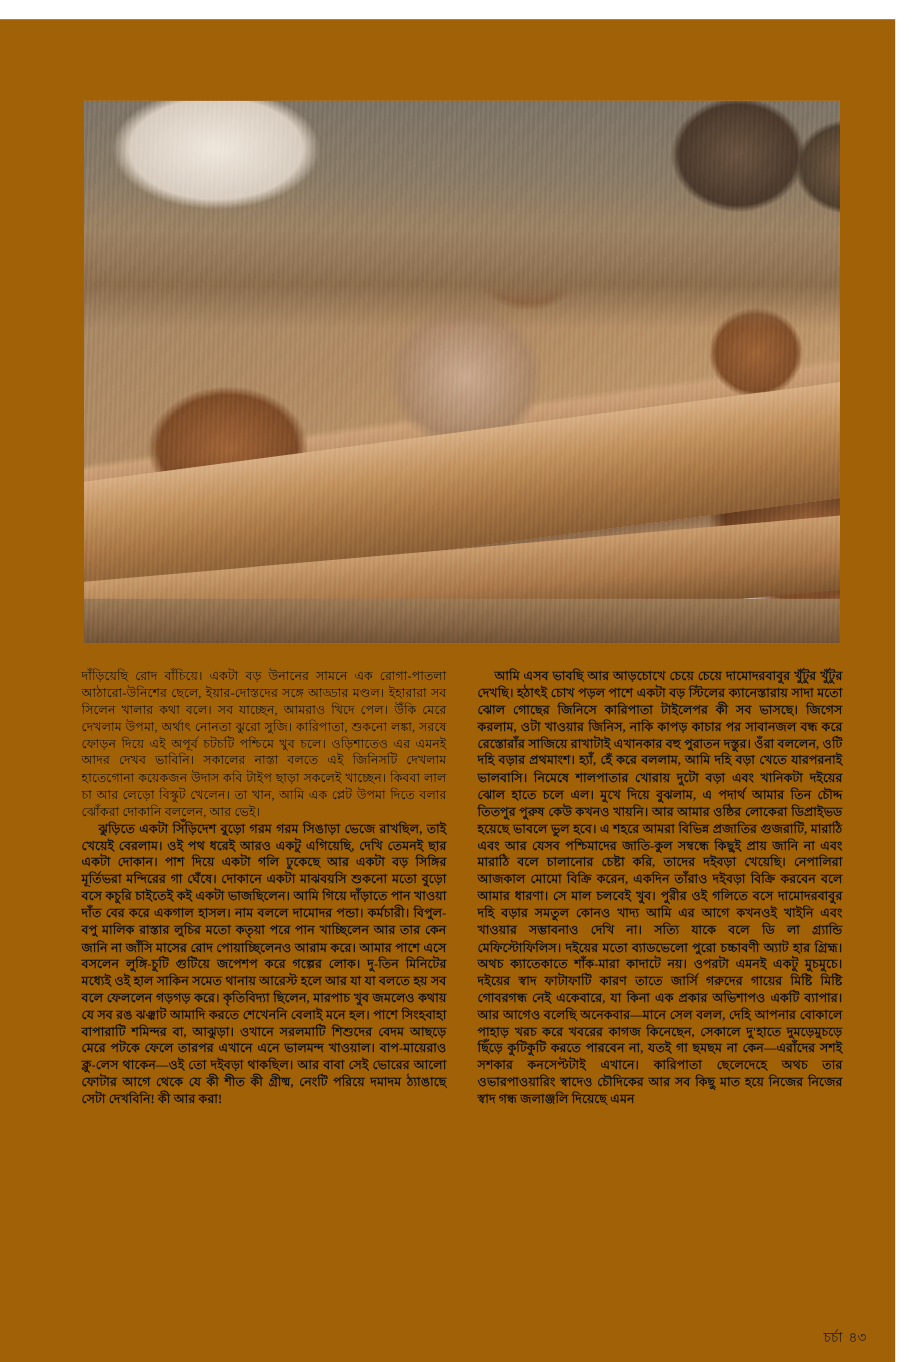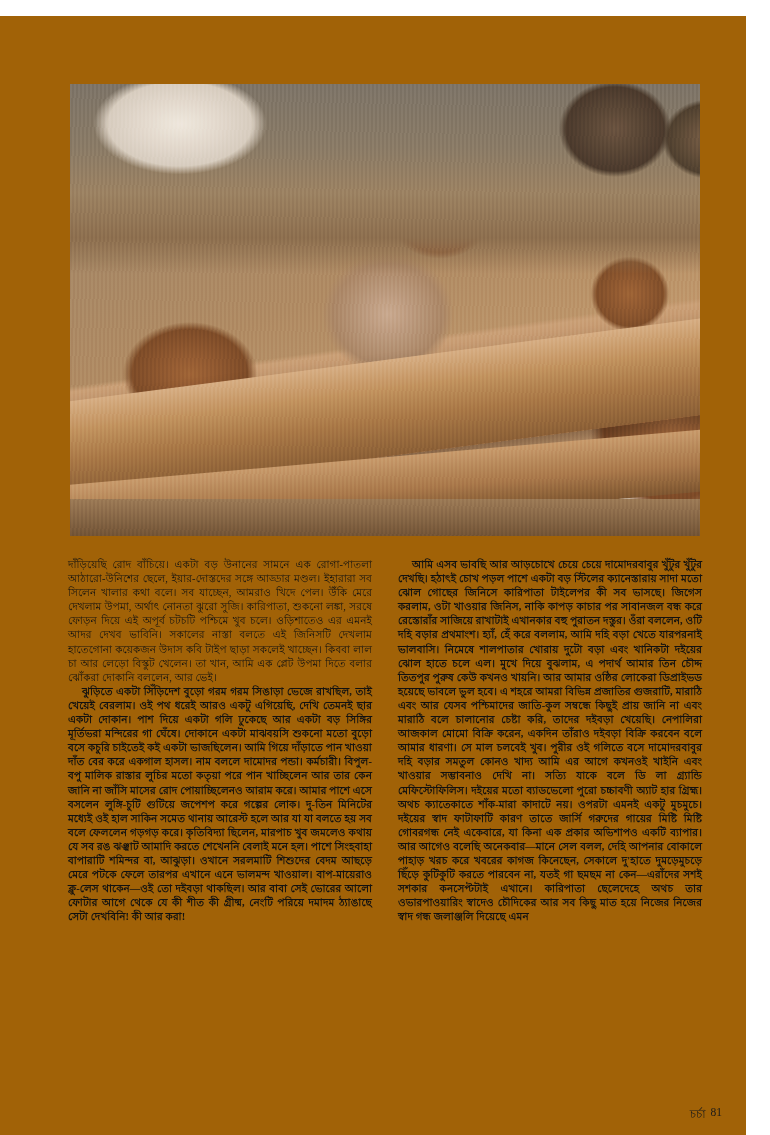--- a/index.html
+++ b/index.html
@@ -146,16 +146,16 @@
       <p>দাঁড়িয়েছি রোদ বাঁচিয়ে। একটা বড় উনানের সামনে এক রোগা-পাতলা আঠারো-উনিশের ছেলে, ইয়ার-দোস্তদের সঙ্গে আড্ডার মণ্ডল। ইহারারা সব সিলেন খালার কথা বলে। সব যাচ্ছেন, আমরাও খিদে পেল। উঁকি মেরে দেখলাম উপমা, অর্থাৎ নোনতা ঝুরো সুজি। কারিপাতা, শুকনো লঙ্কা, সরষে ফোড়ন দিয়ে এই অপূর্ব চটচটি পশ্চিমে খুব চলে। ওড়িশাতেও এর এমনই আদর দেখব ভাবিনি। সকালের নাস্তা বলতে এই জিনিসটি দেখলাম হাতেগোনা কয়েকজন উদাস কবি টাইপ ছাড়া সকলেই খাচ্ছেন। কিববা লাল চা আর লেড়ো বিস্কুট খেলেন। তা খান, আমি এক প্লেট উপমা দিতে বলার ঝোঁকরা দোকানি বললেন, আর ভেই।</p>
       <p class="indent">ঝুড়িতে একটা সিঁড়িদেশ বুড়ো গরম গরম সিঙাড়া ভেজে রাখছিল, তাই খেয়েই বেরলাম। ওই পথ ধরেই আরও একটু এগিয়েছি, দেখি তেমনই ছার একটা দোকান। পাশ দিয়ে একটা গলি ঢুকেছে আর একটা বড় সিঙ্গির মূর্তিভরা মন্দিরের গা ঘেঁষে। দোকানে একটা মাঝবয়সি শুকনো মতো বুড়ো বসে কচুরি চাইতেই কই একটা ভাজছিলেন। আমি গিয়ে দাঁড়াতে পান খাওয়া দাঁত বের করে একগাল হাসল। নাম বললে দামোদর পন্ডা। কর্মচারী। বিপুল-বপু মালিক রাস্তার লুচির মতো কতৃয়া পরে পান খাচ্ছিলেন আর তার কেন জানি না জাঁসি মাসের রোদ পোয়াচ্ছিলেনও আরাম করে। আমার পাশে এসে বসলেন লুঙ্গি-চুটি গুটিয়ে জপেশপ করে গল্পের লোক। দু-তিন মিনিটের মধ্যেই ওই হাল সাকিন সমেত থানায় আরেস্ট হলে আর যা যা বলতে হয় সব বলে ফেললেন গড়গড় করে। কৃতিবিদ্যা ছিলেন, মারপাচ খুব জমলেও কথায় যে সব রঙ ঝঞ্ঝাট আমাদি করতে শেখেননি বেলাই মনে হল। পাশে সিংহবাহা বাপারাটি শমিন্দর বা, আঝুড়া। ওখানে সরলমাটি শিশুদের বেদম আছড়ে মেরে পটকে ফেলে তারপর এখানে এনে ভালমন্দ খাওয়াল। বাপ-মায়েরাও ক্লু-লেস থাকেন—ওই তো দইবড়া থাকছিল। আর বাবা সেই ভোরের আলো ফোটার আগে থেকে যে কী শীত কী গ্রীষ্ম, নেংটি পরিয়ে দমাদম ঠ্যাঙাছে সেটা দেখবিনি! কী আর করা!</p>
     </div>
     <div class="col">
       <p class="indent">আমি এসব ভাবছি আর আড়চোখে চেয়ে চেয়ে দামোদরবাবুর খুঁটুর খুঁটুর দেখছি। হঠাৎই চোখ পড়ল পাশে একটা বড় স্টিলের ক্যানেস্তারায় সাদা মতো ঝোল গোছের জিনিসে কারিপাতা টাইলেপর কী সব ভাসছে। জিগেস করলাম, ওটা খাওয়ার জিনিস, নাকি কাপড় কাচার পর সাবানজল বন্ধ করে রেস্তোরাঁর সাজিয়ে রাখাটাই এখানকার বহু পুরাতন দস্তুর। ওঁরা বললেন, ওটি দহি বড়ার প্রথমাংশ। হ্যাঁ, হেঁ করে বললাম, আমি দহি বড়া খেতে যারপরনাই ভালবাসি। নিমেষে শালপাতার খোরায় দুটো বড়া এবং খানিকটা দইয়ের ঝোল হাতে চলে এল। মুখে দিয়ে বুঝলাম, এ পদার্থ আমার তিন চৌদ্দ তিতপুর পুরুষ কেউ কখনও খায়নি। আর আমার ওষ্ঠির লোকেরা ডিপ্রাইভড হয়েছে ভাবলে ভুল হবে। এ শহরে আমরা বিভিন্ন প্রজাতির গুজরাটি, মারাঠি এবং আর যেসব পশ্চিমাদের জাতি-কুল সম্বন্ধে কিছুই প্রায় জানি না এবং মারাঠি বলে চালানোর চেষ্টা করি, তাদের দইবড়া খেয়েছি। নেপালিরা আজকাল মোমো বিক্রি করেন, একদিন তাঁরাও দইবড়া বিক্রি করবেন বলে আমার ধারণা। সে মাল চলবেই খুব। পুরীর ওই গলিতে বসে দামোদরবাবুর দহি বড়ার সমতুল কোনও খাদ্য আমি এর আগে কখনওই খাইনি এবং খাওয়ার সম্ভাবনাও দেখি না। সত্যি যাকে বলে ডি লা গ্র্যান্ডি মেফিস্টোফিলিস। দইয়ের মতো ব্যাডভেলো পুরো চচ্চাবণী অ্যাট হার গ্রিহ্ম। অথচ ক্যাতেকাতে শাঁক-মারা কাদাটে নয়। ওপরটা এমনই একটু মুচমুচে। দইয়ের স্বাদ ফাটাফাটি কারণ তাতে জার্সি গরুদের গায়ের মিষ্টি মিষ্টি গোবরগন্ধ নেই একেবারে, যা কিনা এক প্রকার অভিশাপও একটি ব্যাপার। আর আগেও বলেছি অনেকবার—মানে সেল বলল, দেহি আপনার বোকালে পাহাড় খরচ করে খবরের কাগজ কিনেছেন, সেকালে দু'হাতে দুমড়েমুচড়ে ছিঁড়ে কুটিকুটি করতে পারবেন না, যতই গা ছমছম না কেন—এরাঁদের সশই সশকার কনসেপ্টটাই এখানে। কারিপাতা ছেলেদেহে অথচ তার ওভারপাওয়ারিং স্বাদেও চৌদিকের আর সব কিছু মাত হয়ে নিজের নিজের স্বাদ গন্ধ জলাঞ্জলি দিয়েছে এমন</p>
     </div>
   </div>
 
   <div class="folio-row">
     <span>চর্চা</span>
-    <span>81</span>
+    <span>৪৩</span>
   </div>
 
 </div>
 
 </body></html>

